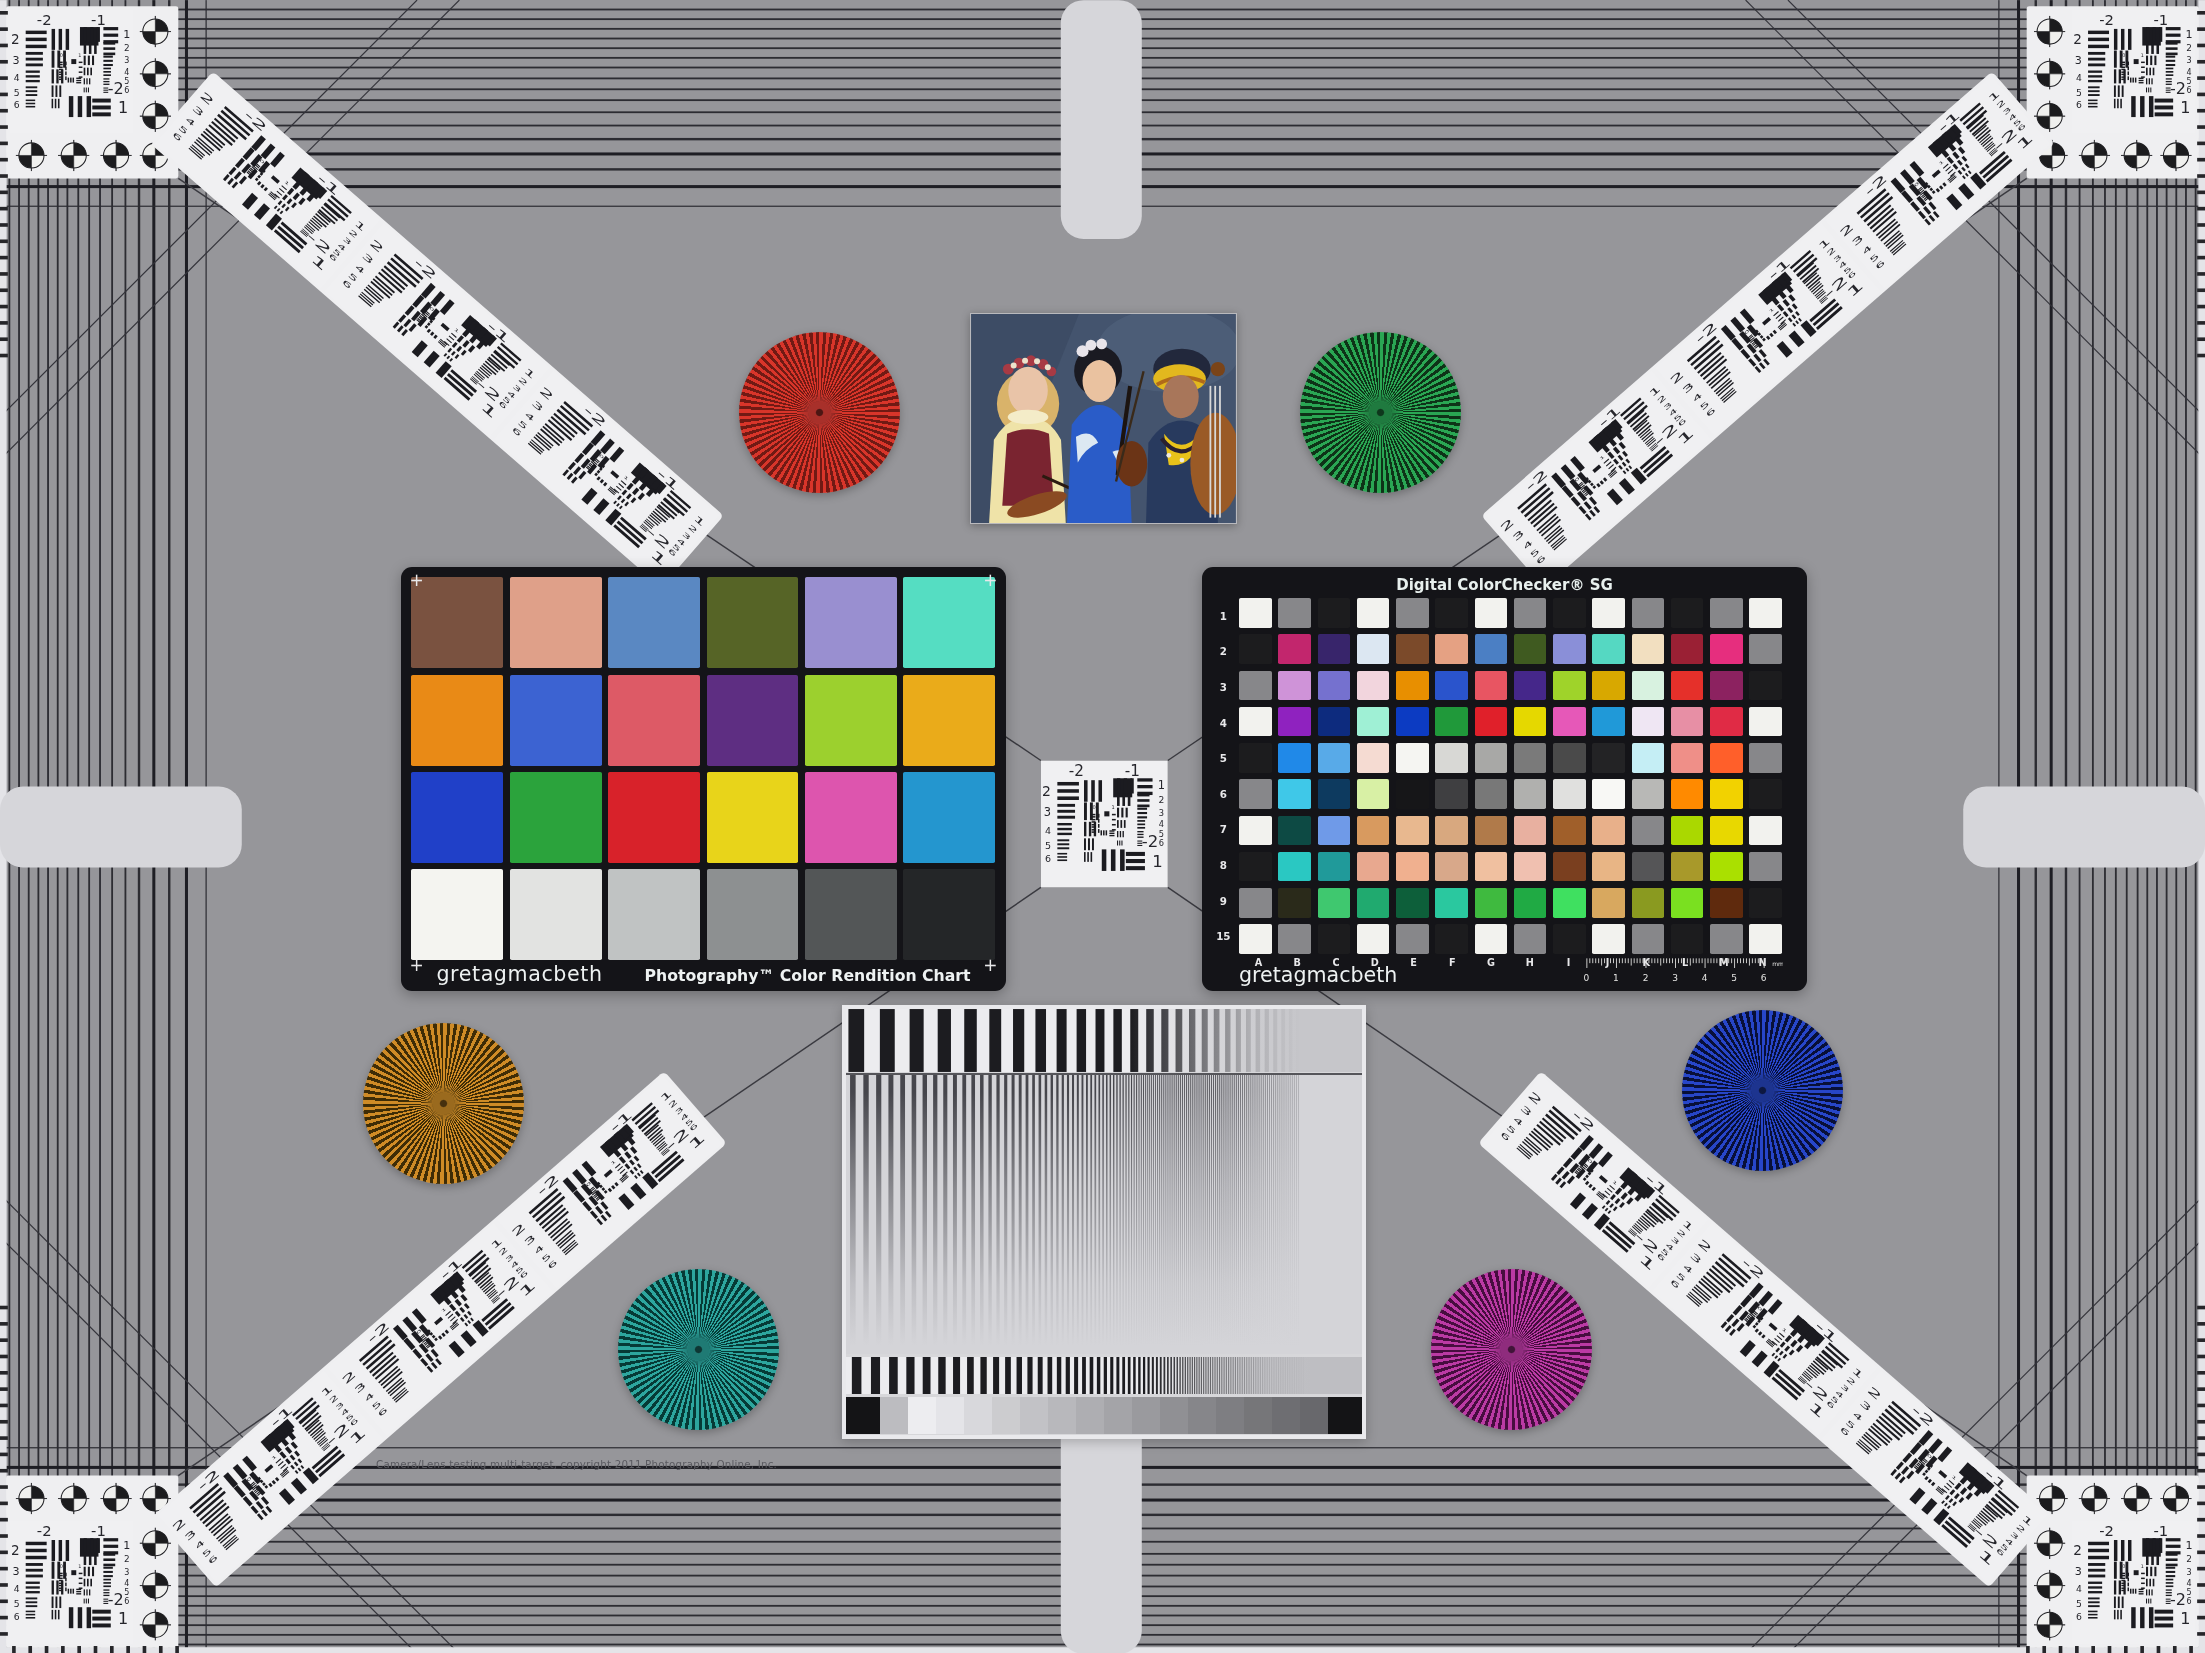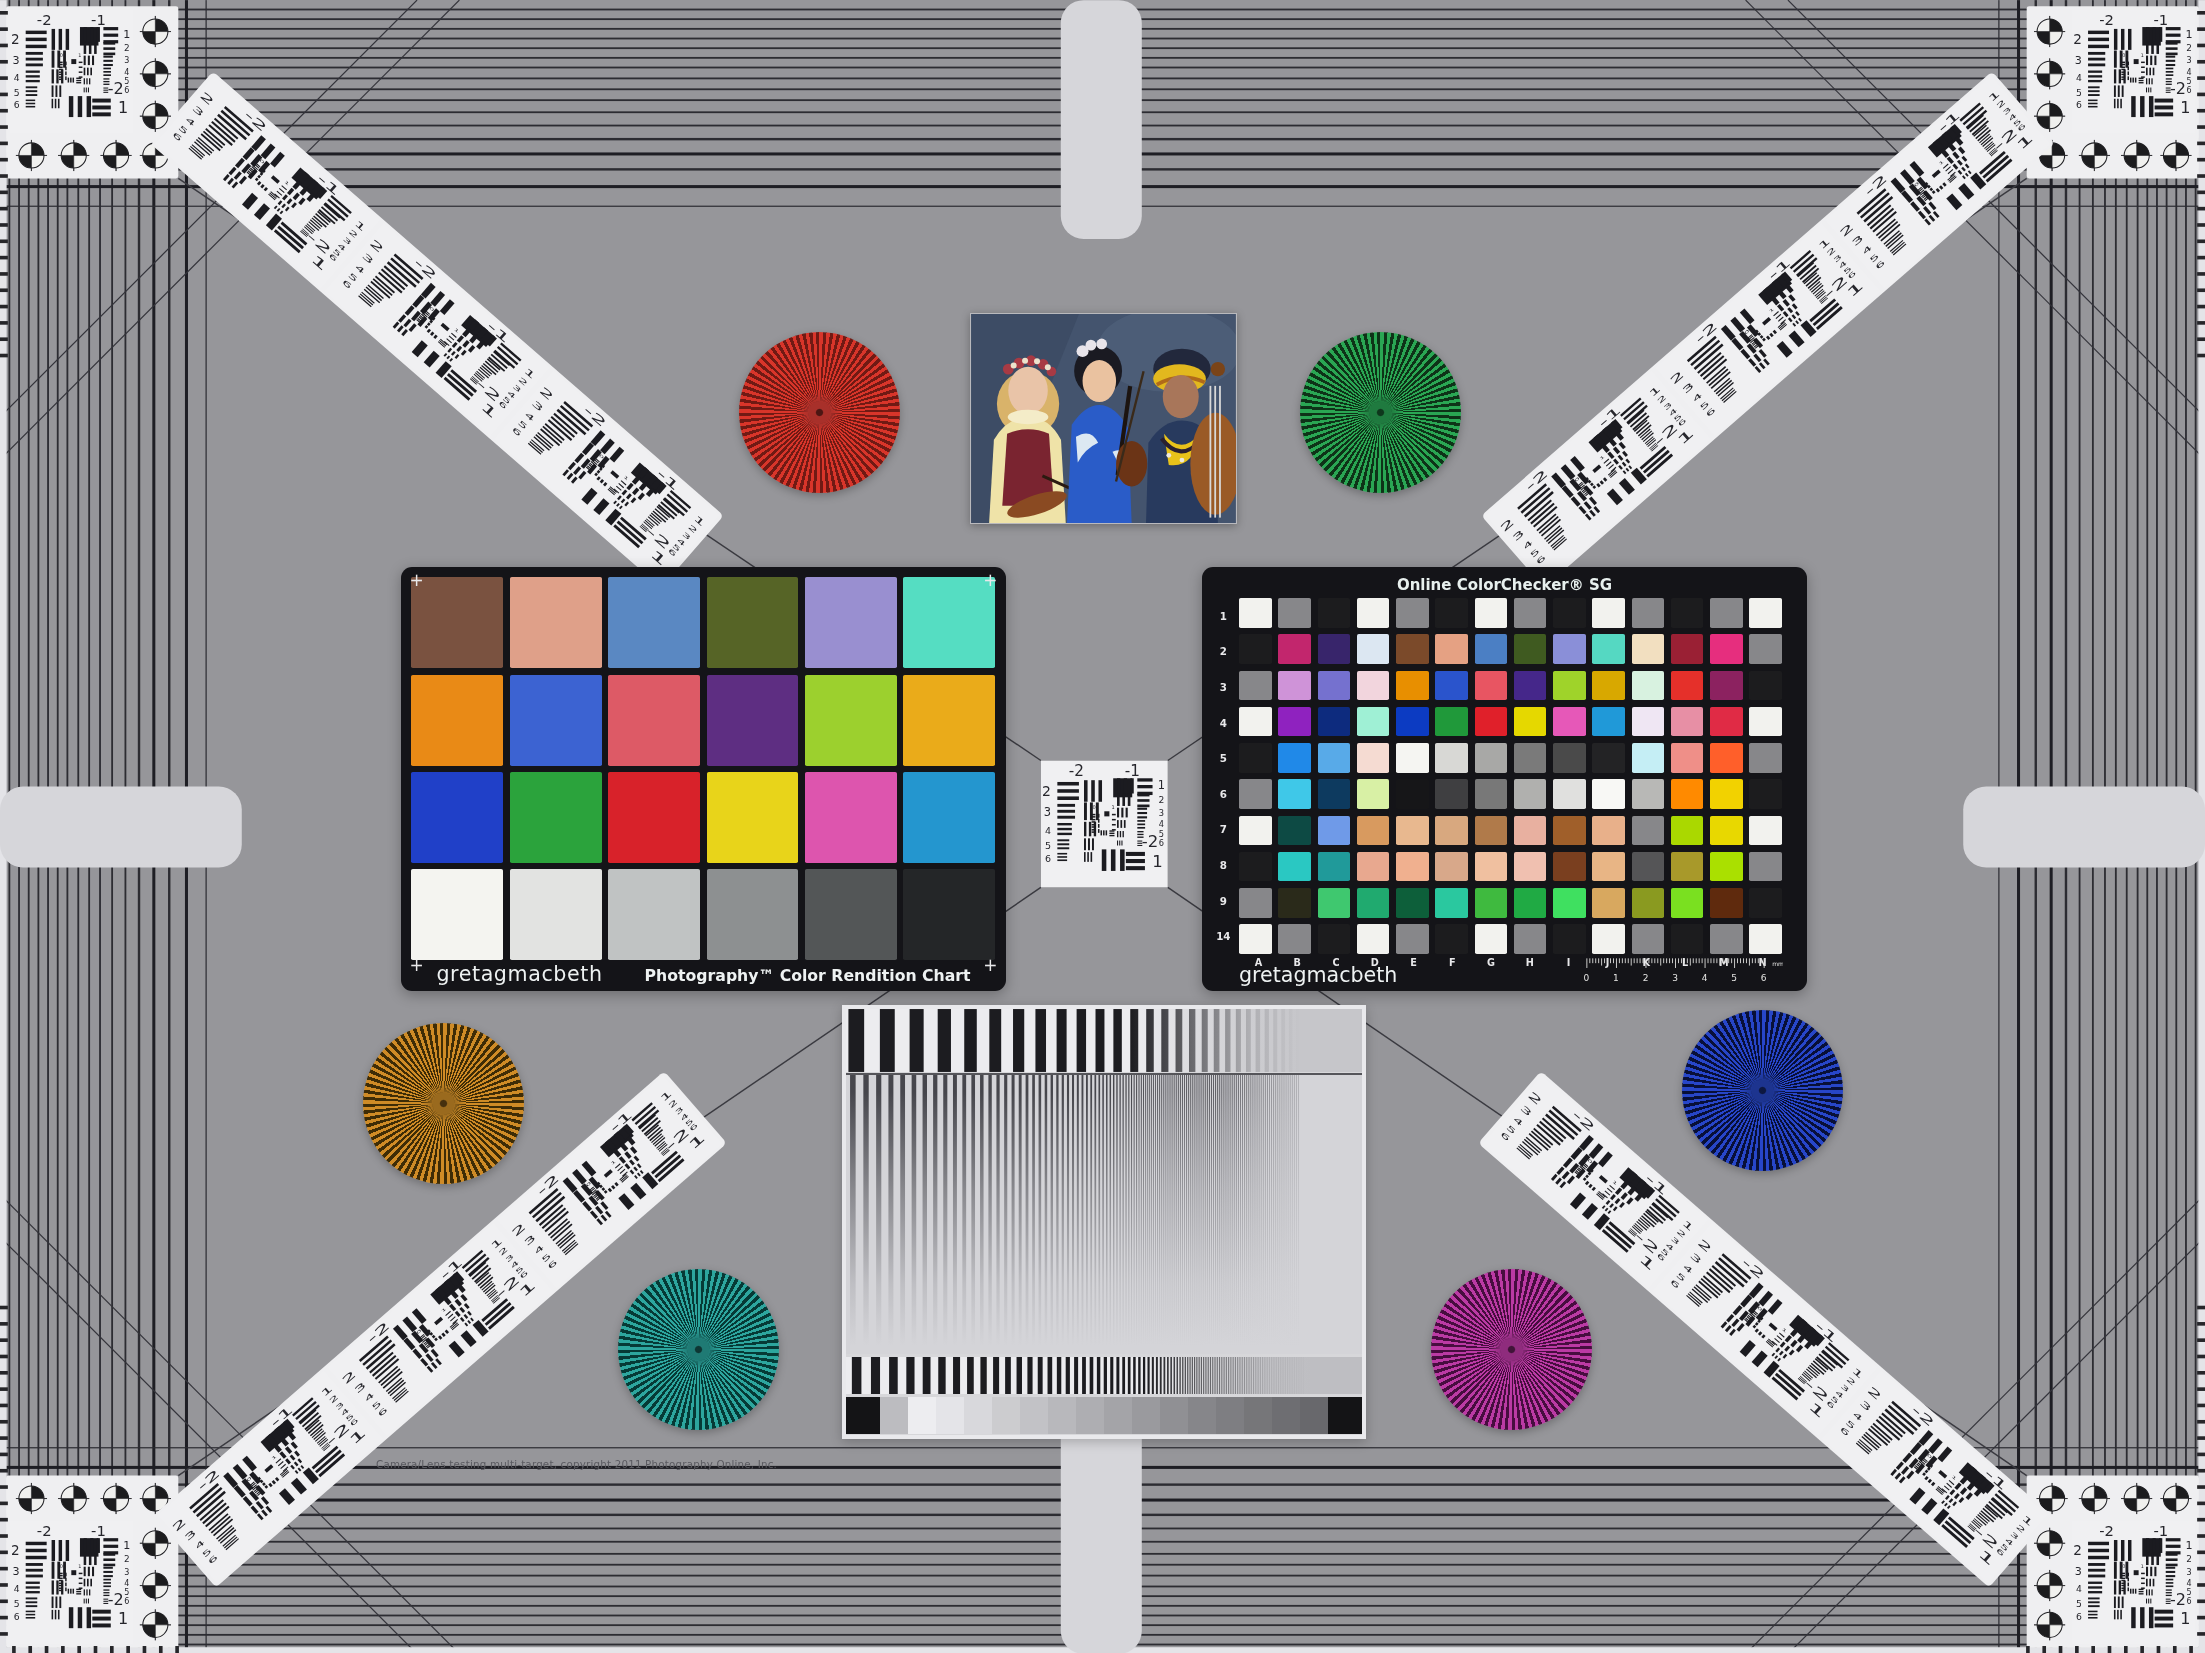--- a/index.html
+++ b/index.html
@@ -578,32 +578,32 @@
       <span class="cc-brand">gretagmacbeth</span>
       <span class="cc-title">Photography™ Color Rendition Chart</span>
     </div>
     <span class="plus" style="left:8.5px;top:4.8px;">+</span>
     <span class="plus" style="right:8.5px;top:4.8px;">+</span>
     <span class="plus" style="left:8.5px;bottom:17px;">+</span>
     <span class="plus" style="right:8.5px;bottom:17px;">+</span>
   </div>
 
   <div class="panel" style="left:1202px;top:567px;width:605px;height:424px;">
-    <div id="sg-title">Online ColorChecker® SG</div>
+    <div id="sg-title">Digital ColorChecker® SG</div>
     <div id="sg-rowlabels">
         <div>1</div>
         <div>2</div>
         <div>3</div>
         <div>4</div>
         <div>5</div>
         <div>6</div>
         <div>7</div>
         <div>8</div>
         <div>9</div>
-        <div>14</div>
+        <div>15</div>
       </div>
     <div id="sg-grid">
         <div class="patch" style="background: rgb(242, 242, 238);"></div>
         <div class="patch" style="background: rgb(135, 135, 138);"></div>
         <div class="patch" style="background: rgb(28, 28, 30);"></div>
         <div class="patch" style="background: rgb(242, 242, 238);"></div>
         <div class="patch" style="background: rgb(135, 135, 138);"></div>
         <div class="patch" style="background: rgb(28, 28, 30);"></div>
         <div class="patch" style="background: rgb(242, 242, 238);"></div>
         <div class="patch" style="background: rgb(135, 135, 138);"></div>

